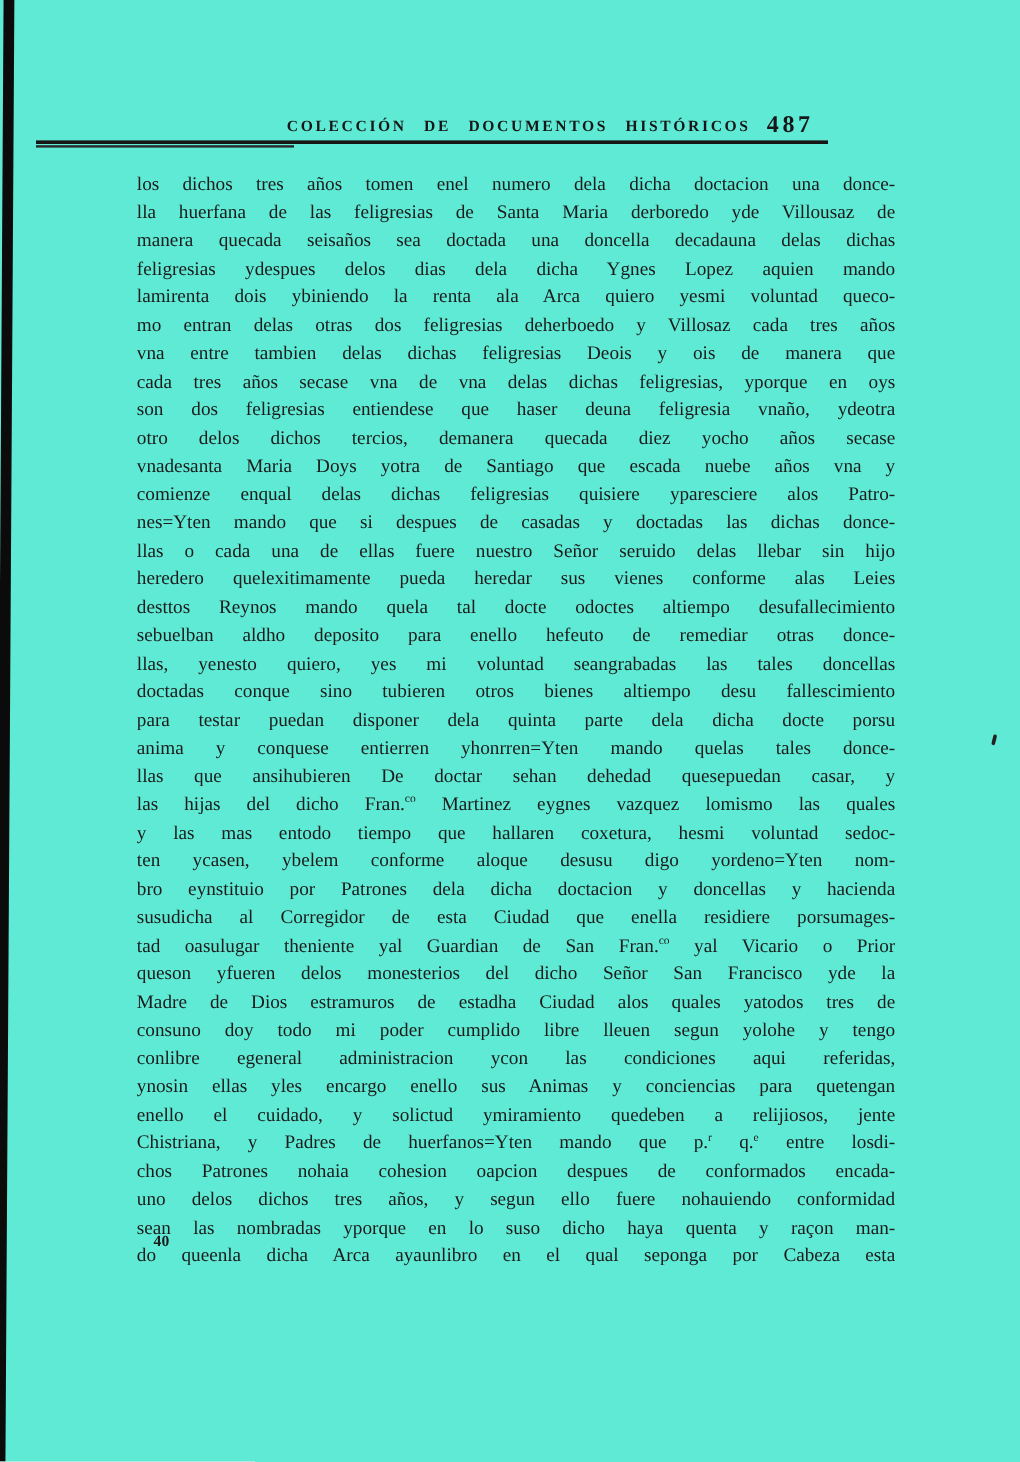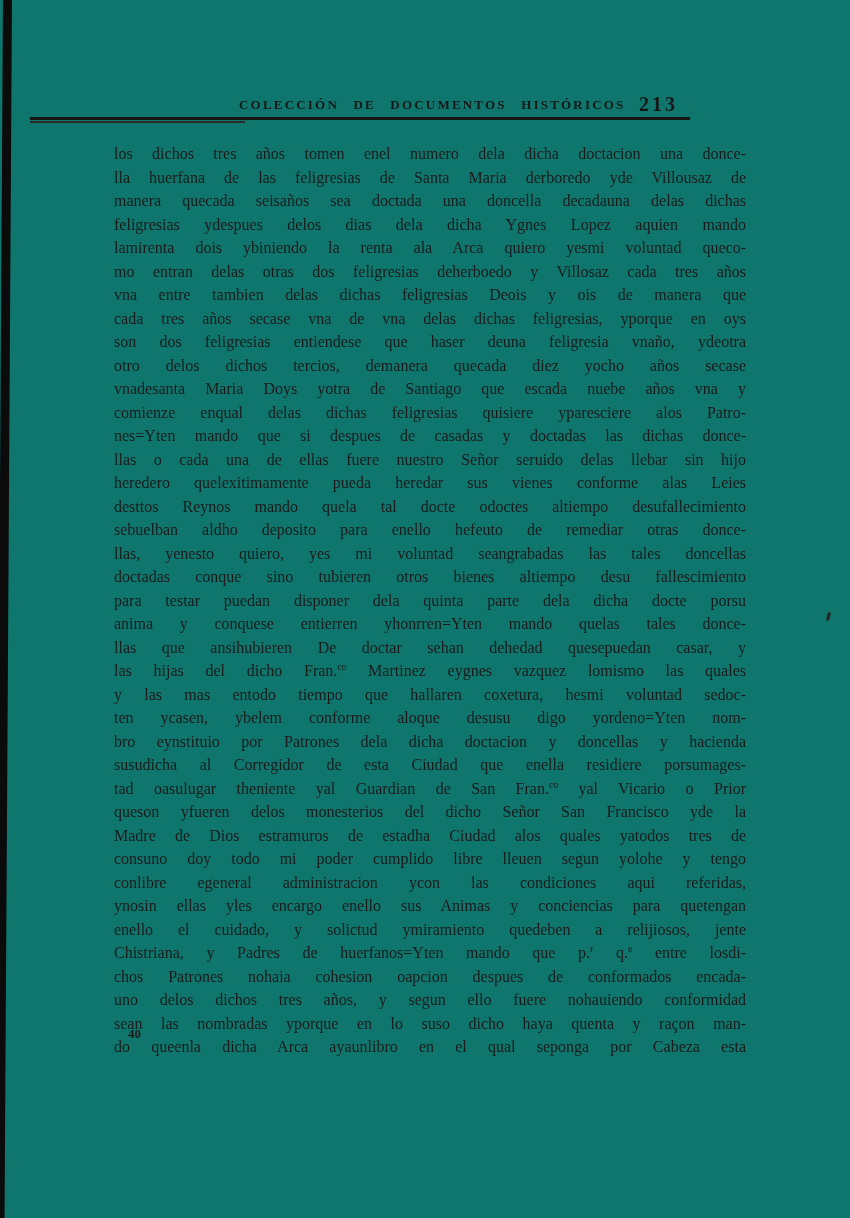--- a/index.html
+++ b/index.html
@@ -1,20 +1,20 @@
 <!DOCTYPE html>
 <html><head>
 <meta charset="utf-8">
 <style>
   html, body { margin: 0; padding: 0; background: #e8e8e8; }
   .page {
     position: relative;
     width: 850px;
     height: 1218px;
-    background: #0f766e;
+    background: #5eead4;
     overflow: hidden;
     font-family: "Liberation Serif", "DejaVu Serif", serif;
     color: #1b1b1b;
   }
   .binding-bar {
     position: absolute;
     left: 3px; top: -4px;
     width: 9px; height: 1226px;
     background: #0b0b0b;
     transform: rotate(0.35deg);
@@ -88,21 +88,21 @@
   }
 </style>
 </head>
 <body>
 
 <div class="page">
   <div class="binding-bar"></div>
 
   <div class="running-title">COLECCIÓN DE DOCUMENTOS HISTÓRICOS</div>
 
-  <div class="page-number">213</div>
+  <div class="page-number">487</div>
 
   <div class="header-rule"></div>
   <div class="header-rule-echo"></div>
 
   <div class="body-text">
       <div class="text-line">los dichos tres años tomen enel numero dela dicha doctacion una donce-</div>
       <div class="text-line">lla huerfana de las feligresias de Santa Maria derboredo yde Villousaz de</div>
       <div class="text-line">manera quecada seisaños sea doctada una doncella decadauna delas dichas</div>
       <div class="text-line">feligresias ydespues delos dias dela dicha Ygnes Lopez aquien mando</div>
       <div class="text-line">lamirenta dois ybiniendo la renta ala Arca quiero yesmi voluntad queco-</div>

